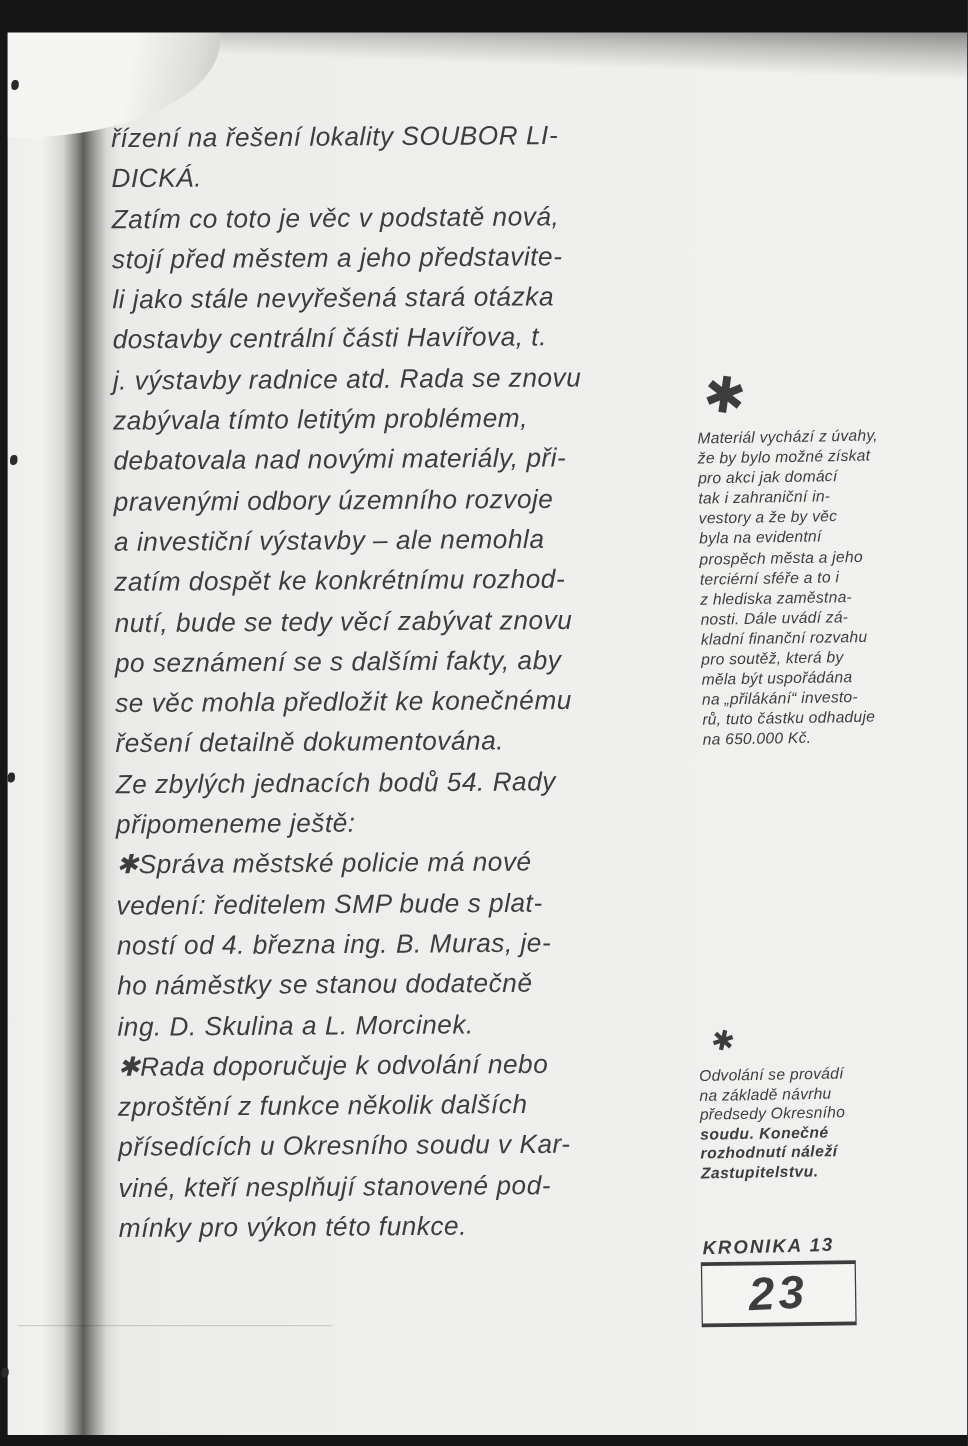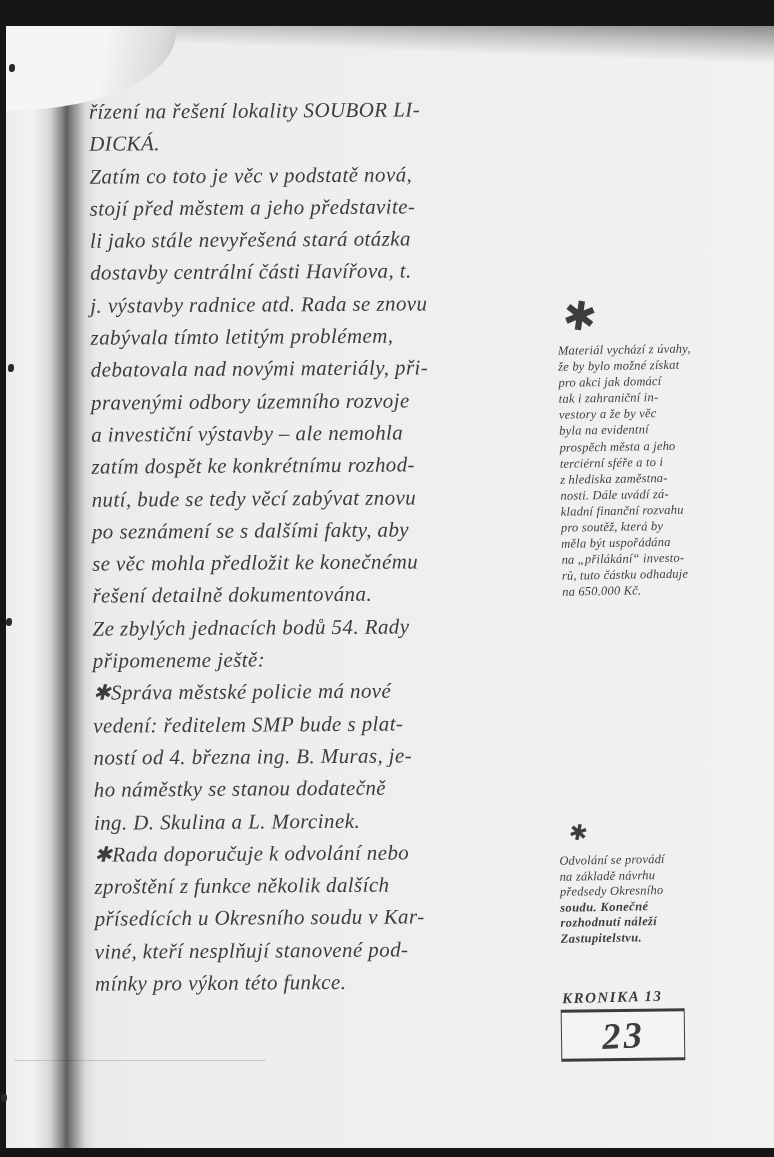--- a/index.html
+++ b/index.html
@@ -1,19 +1,19 @@
 <!DOCTYPE html>
 <html><head>
 <meta charset="utf-8">
 <style>
   html,body { margin:0; padding:0; background:#333; }
   #scan {
     position:relative; width:774px; height:1157px; overflow:hidden;
     background:#141414;
-    font-family:Liberation Serif, serif;
+    font-family:Liberation Sans, sans-serif;
   }
   
   .paper {
     position:absolute; left:6px; top:25px; right:0; bottom:9px;
     background:linear-gradient(90deg,#e7e7e5 0%,#ededeb 20%,#efefed 60%,#f1f1ef 100%);
   }
   
   .frame-top   { position:absolute; left:0; top:0; width:774px; height:26px; background:#161616; }
   .frame-bottom{ position:absolute; left:0; bottom:0; width:774px; height:9px; background:#161616; }
   .frame-left  { position:absolute; left:0; top:0; width:6px; height:1157px; background:#161616; }

